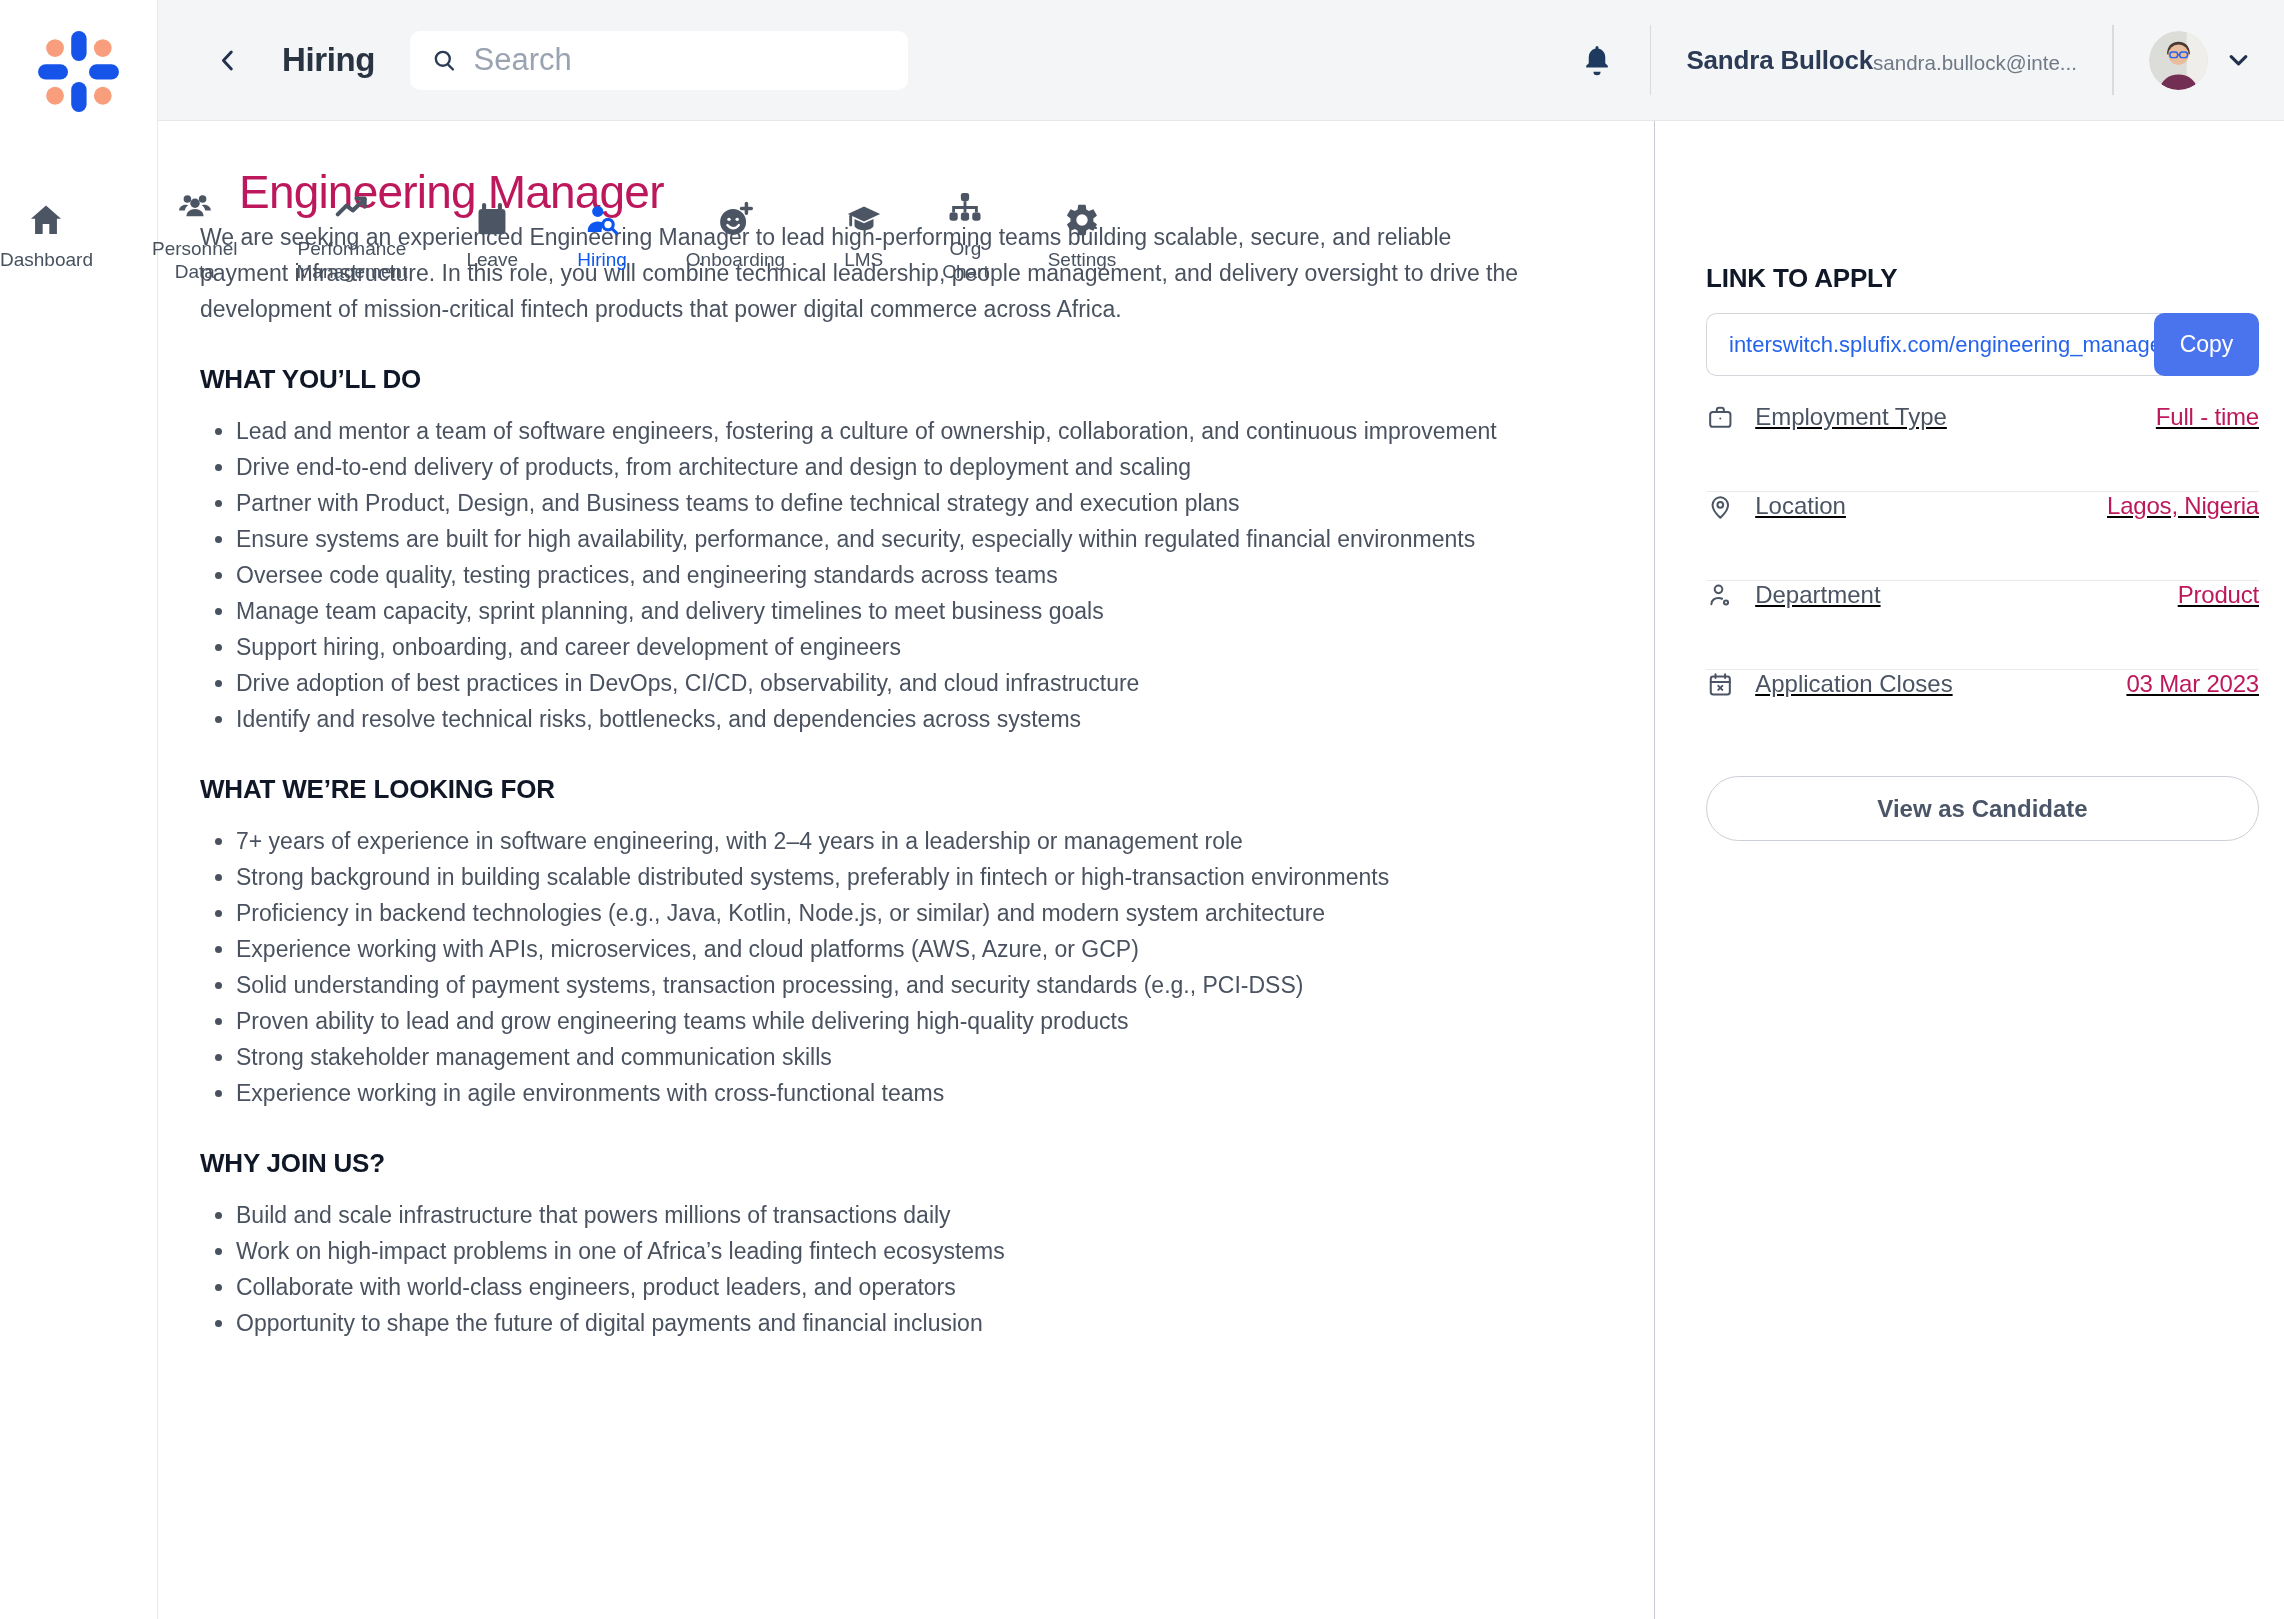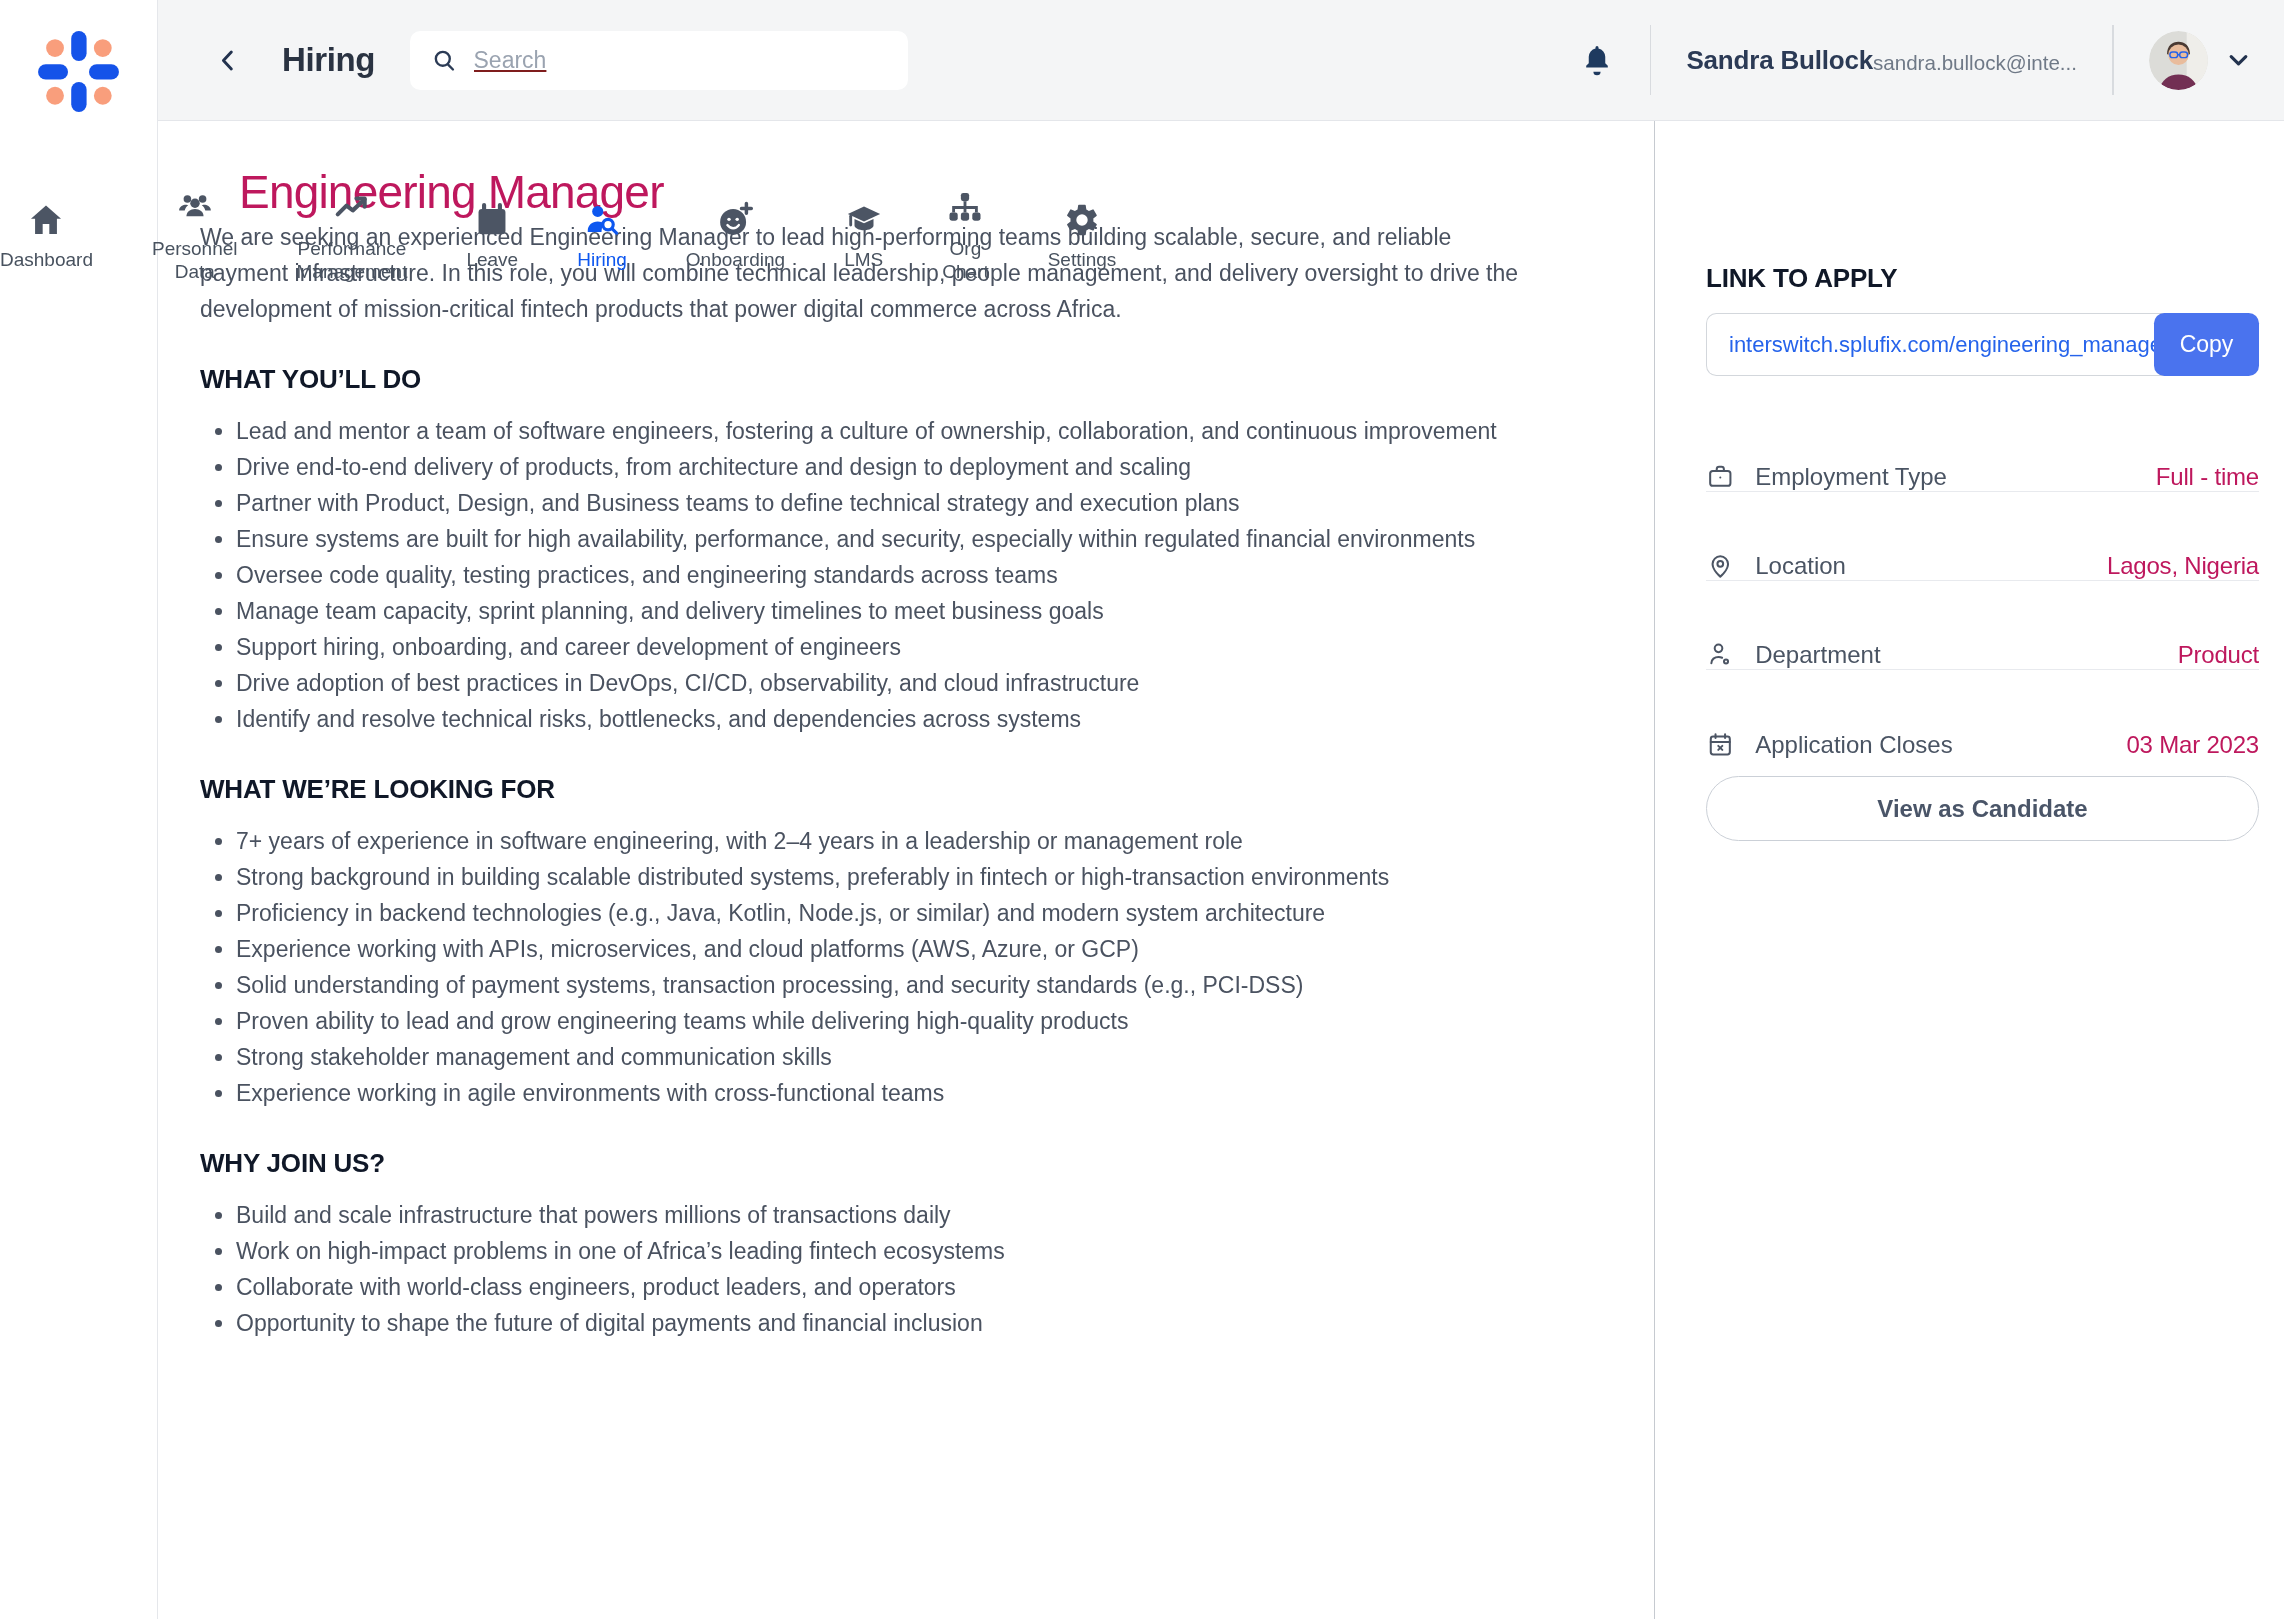--- a/index.html
+++ b/index.html
@@ -20,22 +20,22 @@
   
   .topbar { position:absolute; left:158px; top:0; width:2126px; height:121px;
             background:#F4F5F6; border-bottom:0.8px solid #E4E6EA;
             display:flex; align-items:center; }
   .back-btn { margin-left:54px; width:32px; height:32px; display:flex; align-items:center; justify-content:center; cursor:pointer; }
   .topbar-title { margin-left:38px; font-size:33px; font-weight:700; color:#2A3342; letter-spacing:-0.4px; }
   .searchbox { margin-left:35px; width:498px; height:59px; background:#ffffff; border-radius:10.3px;
                display:flex; align-items:center; padding:0 20.6px; }
   .searchbox svg { width:27px; height:27px; flex:0 0 auto; }
   .searchbox input { border:none; outline:none; background:transparent; margin-left:16px;
-                     font-size:23px; color:#7f1d1d; width:100%;
-                     font-family:"Liberation Sans","DejaVu Sans",sans-serif;text-decoration:underline; }
+                     font-size:31px; color:#7f1d1d; width:100%;
+                     font-family:"Liberation Sans","DejaVu Sans",sans-serif; }
   .searchbox input::placeholder { color:#9AA3B0; }
   .topbar-spacer { flex:1; }
   .bell { width:36px; height:36px; cursor:pointer; }
   .tb-divider { width:1.6px; height:70px; background:#D8DBDF; margin:0 35px; }
   .userblock { display:flex; flex-direction:row; align-items:center; cursor:pointer; }
   .username { font-size:26px; font-weight:700; color:#2B3A55; letter-spacing:-0.2px; }
   .useremail { margin-top:6.3px; font-size:20.6px; color:#6F7987; }
   .avatar { width:59px; height:59px; border-radius:50%; overflow:hidden; flex:0 0 auto; cursor:pointer; }
   .chevron-down { margin:0 32px 0 17.4px; width:27px; height:27px; cursor:pointer; }
 
@@ -59,21 +59,21 @@
   .apply-heading { margin-top:141px; font-size:26px; font-weight:700; color:#101828; letter-spacing:-0.2px; line-height:32px; }
   .link-group { margin-top:19px; display:flex; height:63px; }
   .link-input { flex:1; min-width:0; height:63px; border:1.6px solid #D3D7DC; border-right:none;
                 border-radius:10.3px 0 0 10.3px; background:#ffffff; padding:0 8px 0 22px;
                 font-size:22px; font-weight:500; color:#2563EB; outline:none;
                 font-family:"Liberation Sans","DejaVu Sans",sans-serif; }
   .copy-btn { width:105px; height:63px; background:#4A73EE; border:none; border-radius:10.3px;
               margin-left:-10.3px; color:#ffffff; font-size:23px; font-weight:500; cursor:pointer;
               font-family:"Liberation Sans","DejaVu Sans",sans-serif; }
   .detail-rows { margin-top:27px; }
-  .detail-row { display:flex; align-items:flex-end; height:89px; border-bottom:0.8px solid #E8EAEE; }
+  .detail-row { display:flex; align-items:flex-start; height:89px; border-bottom:0.8px solid #E8EAEE;text-decoration:underline; }
   .detail-row:last-child { border-bottom:none; }
   .detail-row svg { width:28.6px; height:28.6px; flex:0 0 auto; }
   .detail-label { margin-left:20.6px; font-size:24px; color:#4A5463; }
   .detail-value { margin-left:auto; font-size:24px; font-weight:500; color:#be185d; letter-spacing:-0.2px; }
   .view-btn { margin-top:17.4px; width:100%; height:65px; background:#ffffff;
               border:1.6px solid #CBD0D7; border-radius:33px; font-size:24px; font-weight:700;
               color:#4A5568; cursor:pointer; font-family:"Liberation Sans","DejaVu Sans",sans-serif; }
 </style>
 </head>
 <body>

